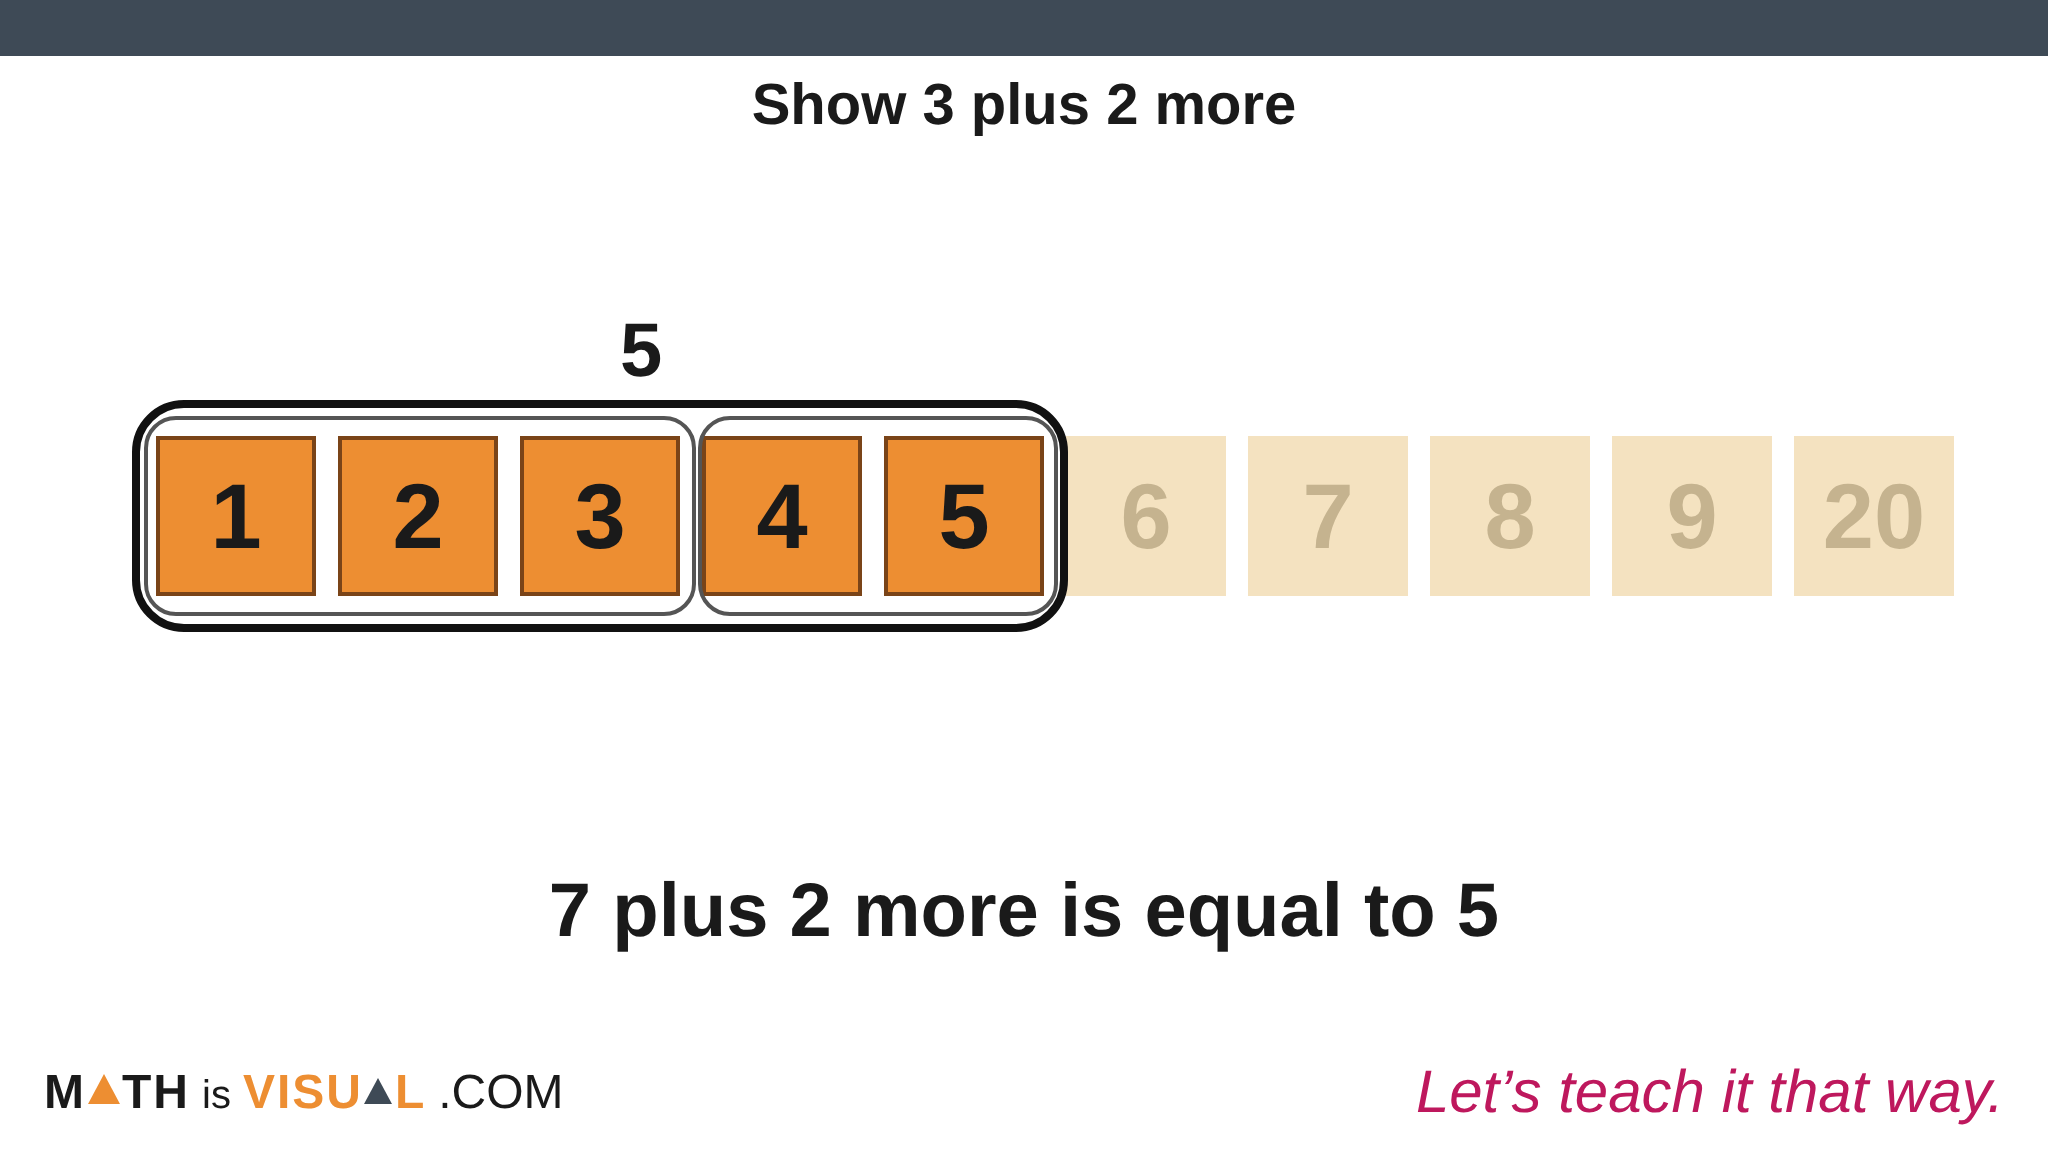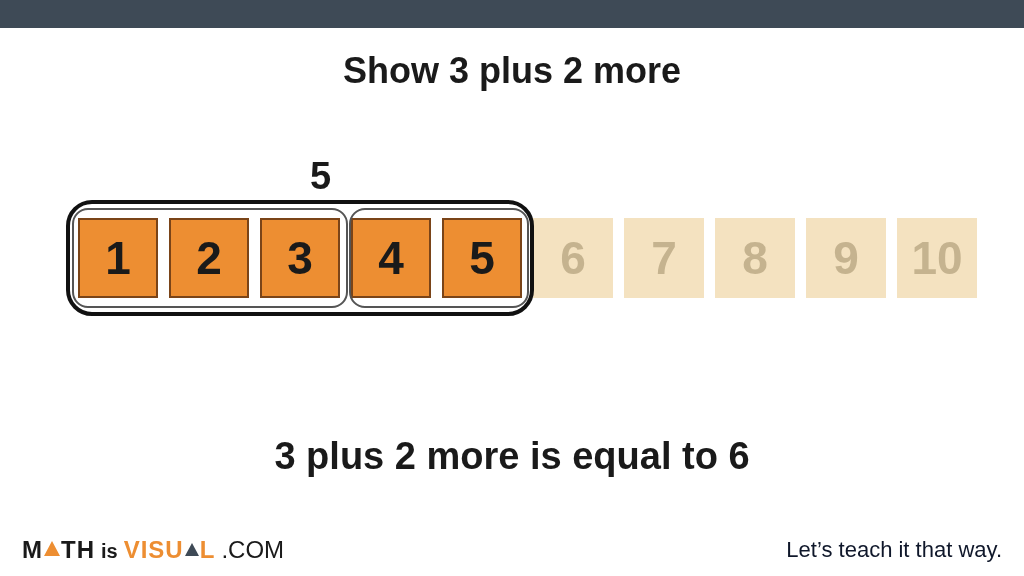--- a/index.html
+++ b/index.html
@@ -11,24 +11,24 @@
     position: relative;
     overflow: hidden;
   }
   .top-bar {
     width: 100%;
     height: 28px;
     background: #3e4a56;
   }
   .title {
     text-align: center;
-    font-size: 36px;
+    font-size: 29px;
     font-weight: 700;
     color: #1a1a1a;
-    margin-top: 22px;
+    margin-top: 9px;
   }
   .sum-label {
     position: absolute;
     left: 310px;
     top: 155px;
     font-size: 38px;
     font-weight: 700;
     color: #1a1a1a;
   }
   .strip-area {
@@ -118,34 +118,35 @@
   }
   .logo .math { font-weight: 800; letter-spacing: 1px; }
   .logo .math .tri-a { display:inline-block; position:relative; width:18px; }
   .logo .math .tri-a::before{
     content:"";
     position:absolute; left:1px; bottom:2px;
     border-left:8px solid transparent;
     border-right:8px solid transparent;
     border-bottom:15px solid #ed8e32;
   }
-  .logo .is { font-weight: 700; font-size:20px; }
+  .logo .is { font-weight: 400; font-size:20px; }
   .logo .visual { font-weight: 800; color:#ed8e32; letter-spacing:1px;}
   .logo .visual .vtri{ display:inline-block; position:relative; width:16px;}
   .logo .visual .vtri::before{
     content:"";
     position:absolute; left:1px; bottom:2px;
     border-left:7px solid transparent;
     border-right:7px solid transparent;
     border-bottom:13px solid #3e4a56;
   }
   .logo .com { font-weight: 400; }
   .tagline {
-    font-size: 22px;
-    color: #0f172a;
+    font-size: 30px;
+    font-style: italic;
+    color: #be185d;
   }
 </style>
 </head>
 <body>
 
 <div class="top-bar"></div>
 
 <div class="title">Show 3 plus 2 more</div>
 
 <div class="sum-label">5</div>
@@ -153,28 +154,28 @@
 <div class="strip-area" id="strip">
     <div class="tile active" style="left: 0px; top: 0px;">1</div>
     <div class="tile active" style="left: 91px; top: 0px;">2</div>
     <div class="tile active" style="left: 182px; top: 0px;">3</div>
     <div class="tile active" style="left: 273px; top: 0px;">4</div>
     <div class="tile active" style="left: 364px; top: 0px;">5</div>
     <div class="tile inactive" style="left: 455px; top: 0px;">6</div>
     <div class="tile inactive" style="left: 546px; top: 0px;">7</div>
     <div class="tile inactive" style="left: 637px; top: 0px;">8</div>
     <div class="tile inactive" style="left: 728px; top: 0px;">9</div>
-    <div class="tile inactive" style="left: 819px; top: 0px;">10</div>
+    <div class="tile inactive" style="left: 819px; top: 0px;">20</div>
   </div>
 
 <div class="group-outer"></div>
 <div class="group-inner-1"></div>
 <div class="group-inner-2"></div>
 
-<div class="answer">3 plus 2 more is equal to 6</div>
+<div class="answer">7 plus 2 more is equal to 5</div>
 
 <div class="footer">
   <div class="logo">
     <span class="math"><span>M</span><span class="tri-a"></span><span>TH</span></span>
     <span class="is">is</span>
     <span class="visual"><span>VISU</span><span class="vtri"></span><span>L</span></span>
       <span class="com">.COM</span>
   </div>
   <div class="tagline">Let’s teach it that way.</div>
 </div>

